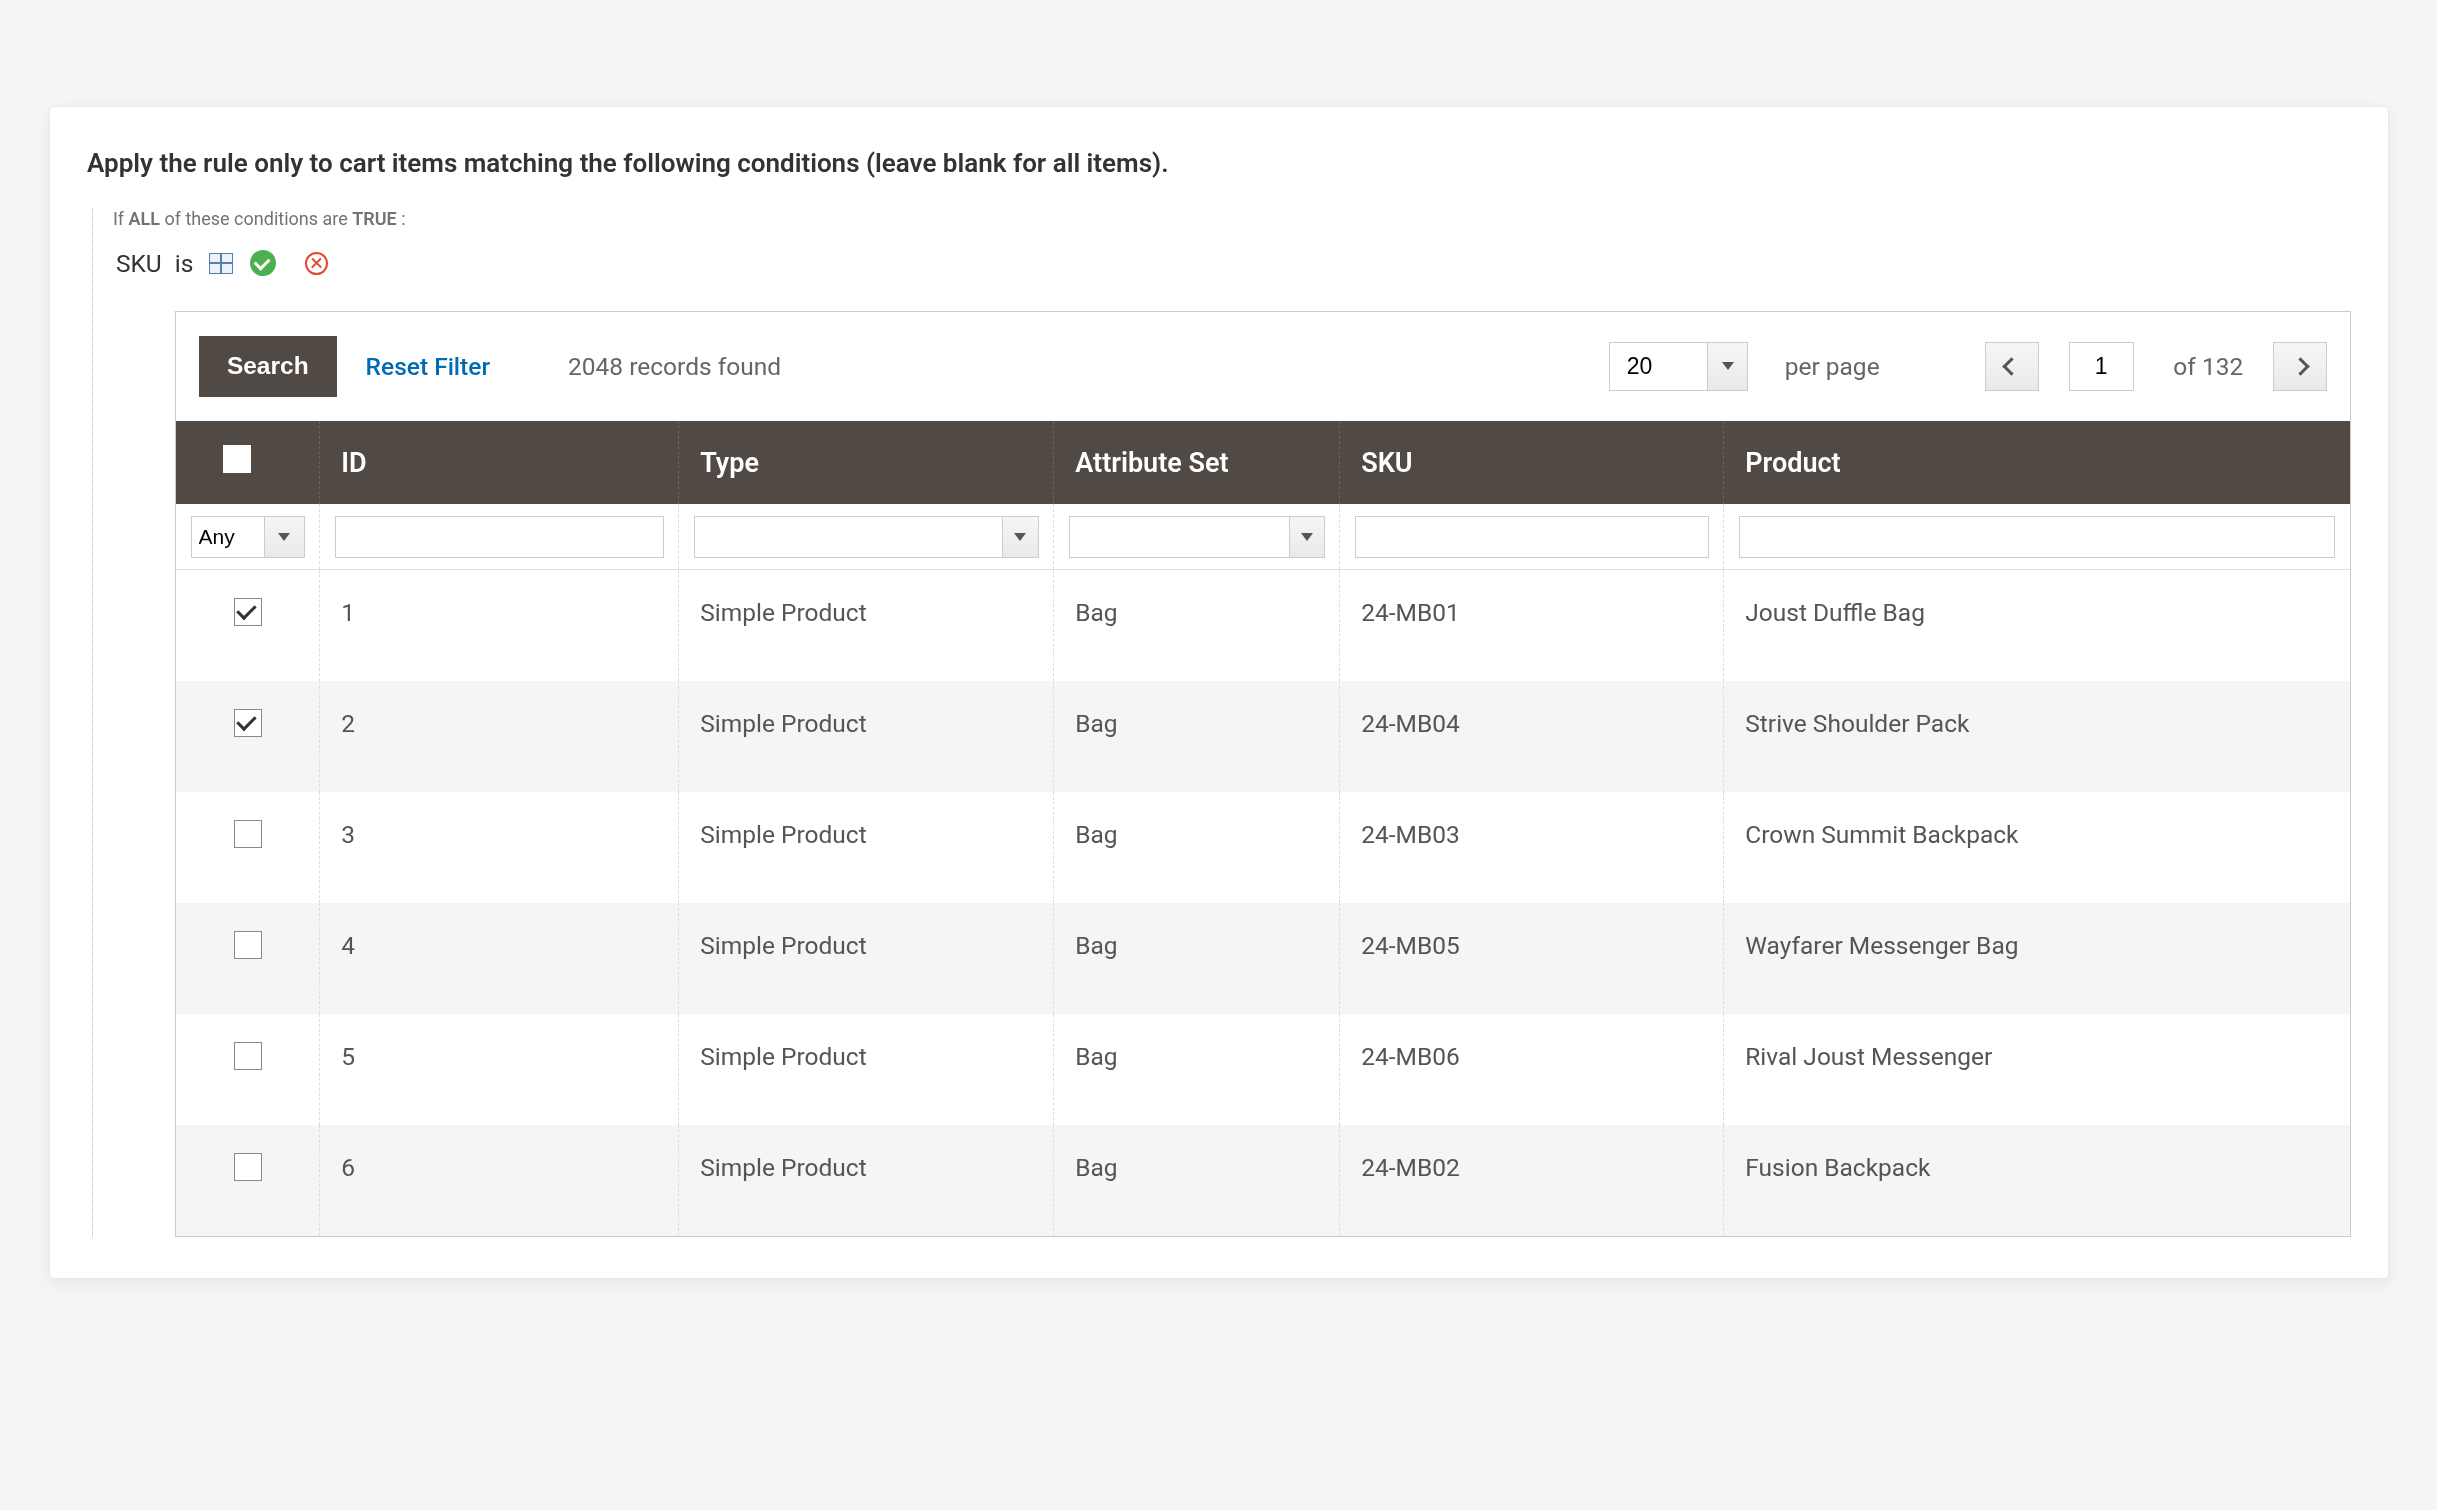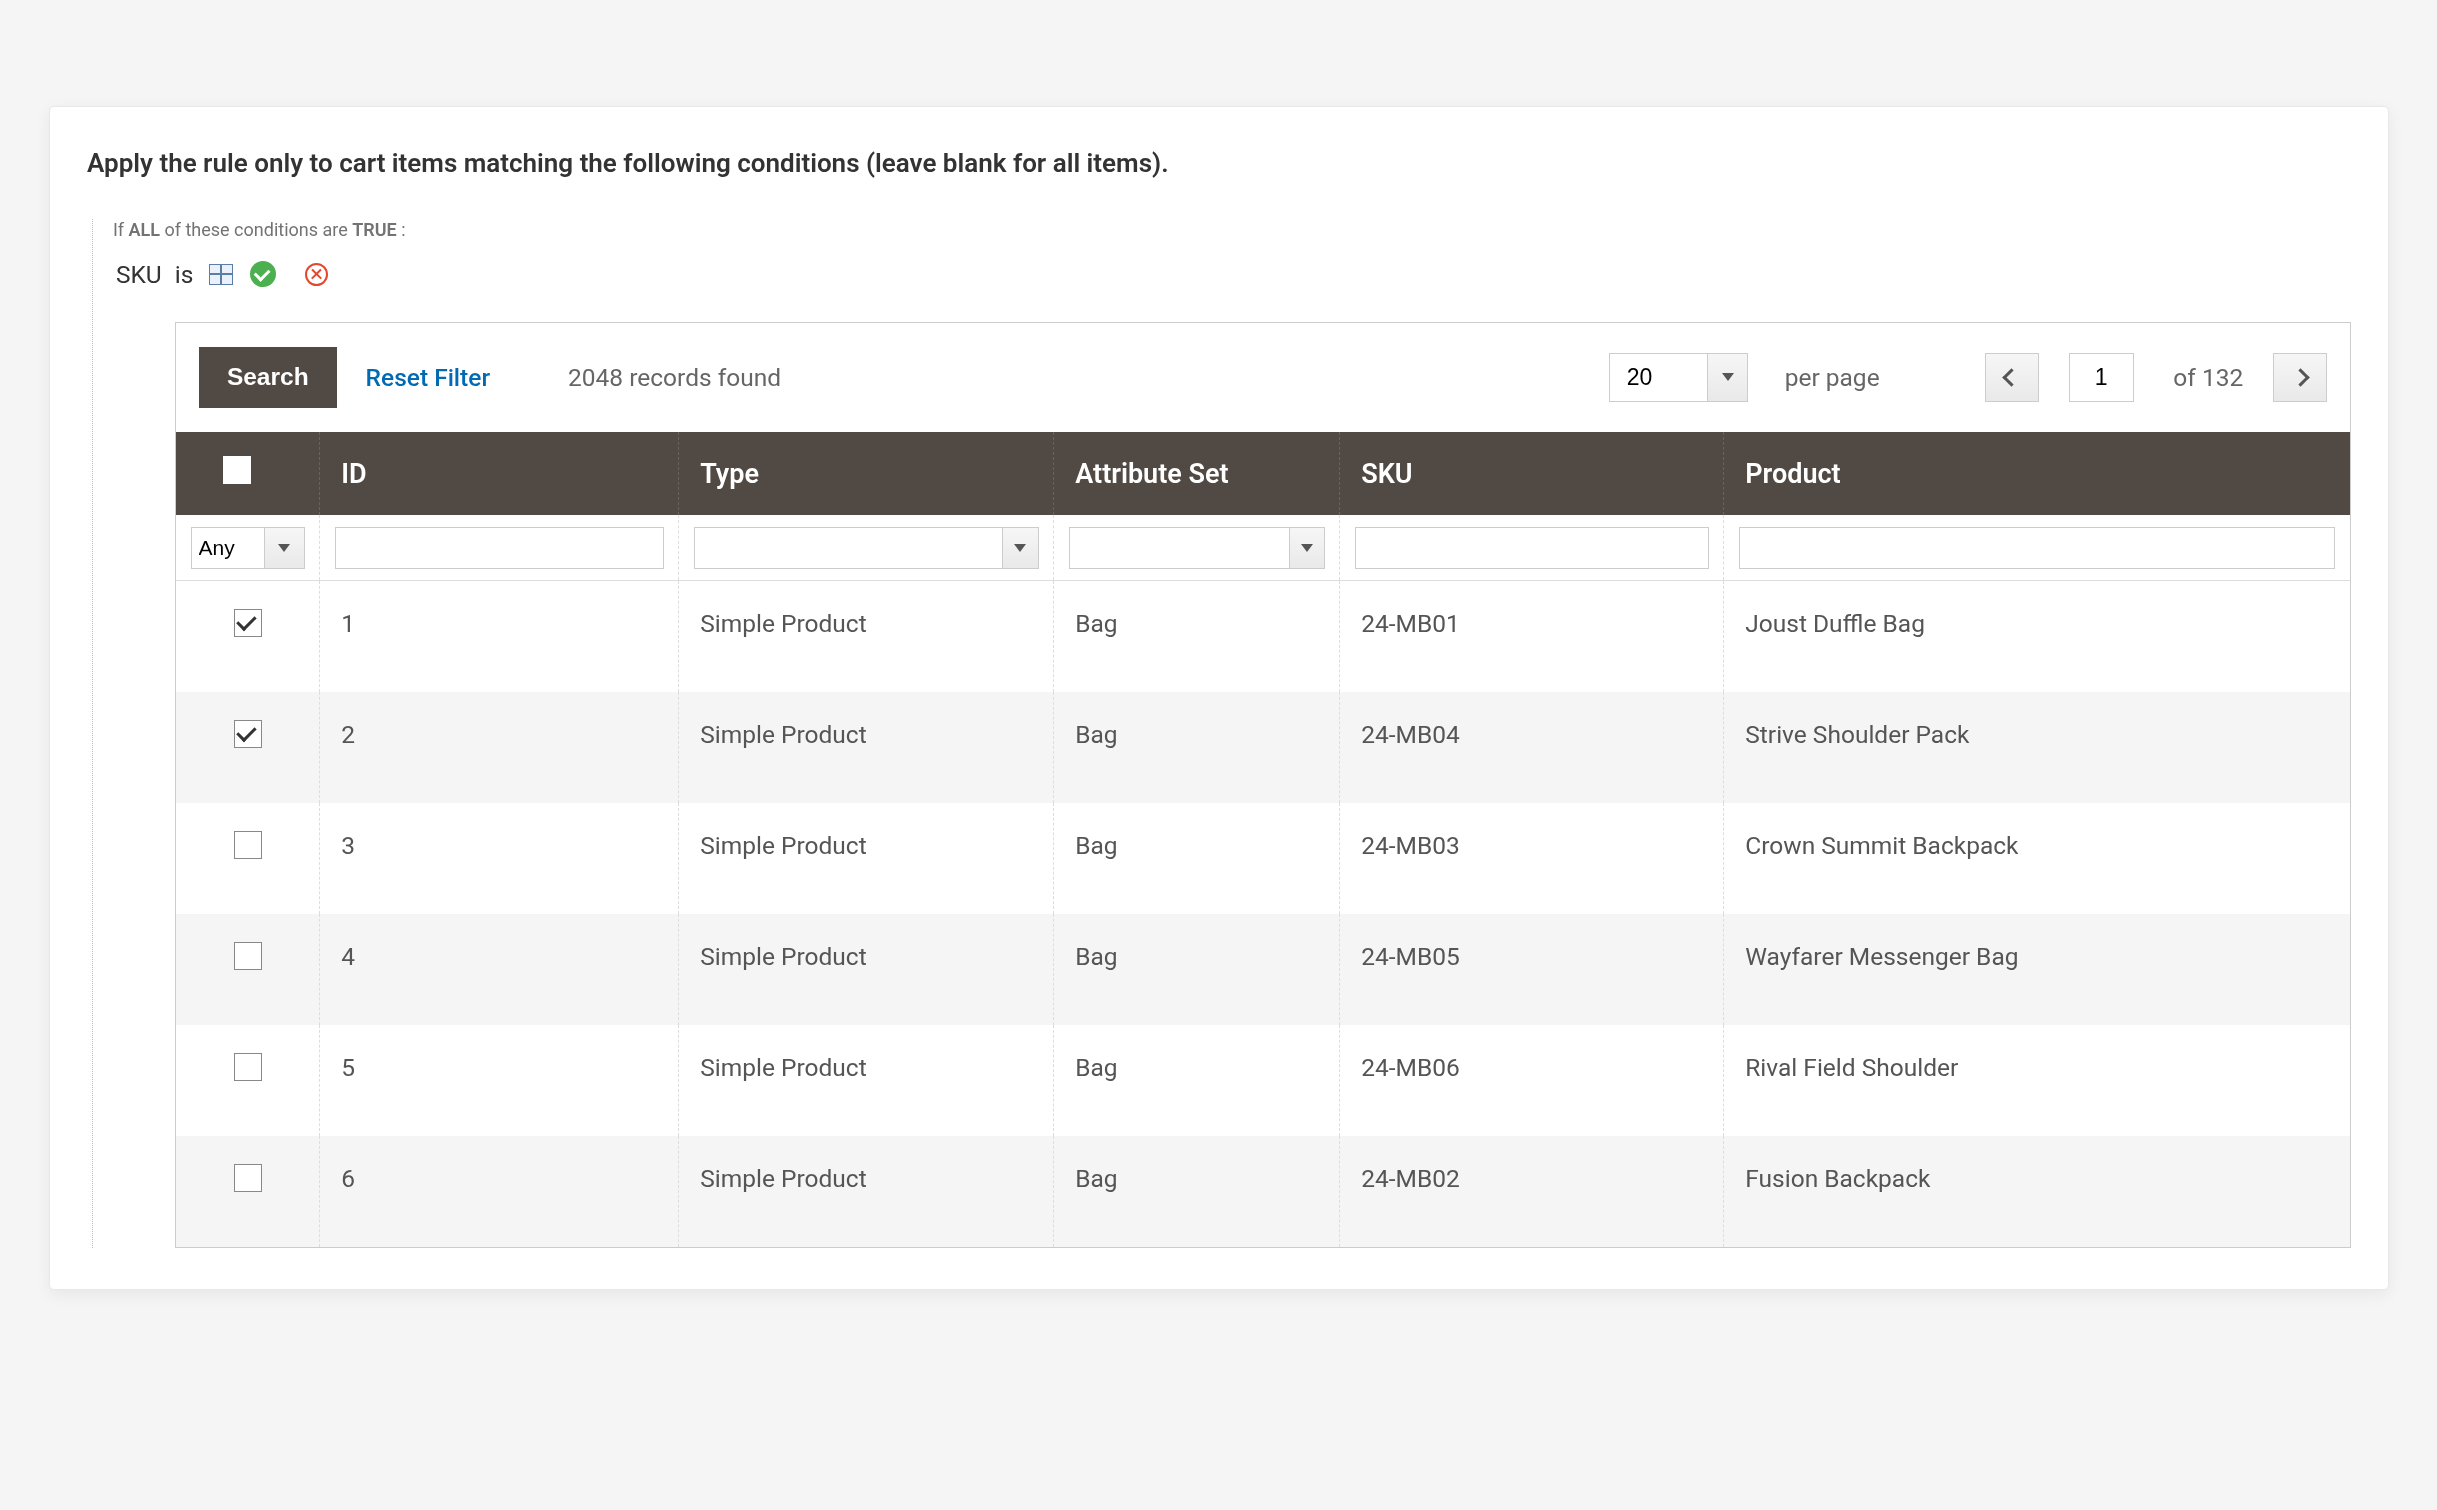--- a/index.html
+++ b/index.html
@@ -18,21 +18,21 @@
     border:0.8px solid #e8e8e8;
     border-radius:4.9px;
     box-shadow:0 4.9px 16.3px rgba(0,0,0,0.06);
     padding:41px 37px;
     position:relative;
   }
   .title {
     font-size:26px;
     font-weight:600;
     color:#333;
-    margin-bottom:41px;
+    margin-bottom:30px;
   }
   .cond-wrap {
     border-left:1.6px dotted #bbb;
     margin-left:4.9px;
   }
   .cond-line {
     font-size:18px;
     color:#737373;
     padding-left:0;
     margin-bottom:19.6px;
@@ -392,21 +392,21 @@
               <td>Bag</td>
               <td>24-MB05</td>
               <td>Wayfarer Messenger Bag</td>
             </tr>
             <tr>
               <td><span class="row-check"></span></td>
               <td>5</td>
               <td>Simple Product</td>
               <td>Bag</td>
               <td>24-MB06</td>
-              <td>Rival Field Shoulder</td>
+              <td>Rival Joust Messenger</td>
             </tr>
             <tr>
               <td><span class="row-check"></span></td>
               <td>6</td>
               <td>Simple Product</td>
               <td>Bag</td>
               <td>24-MB02</td>
               <td>Fusion Backpack</td>
             </tr>
           </tbody>

